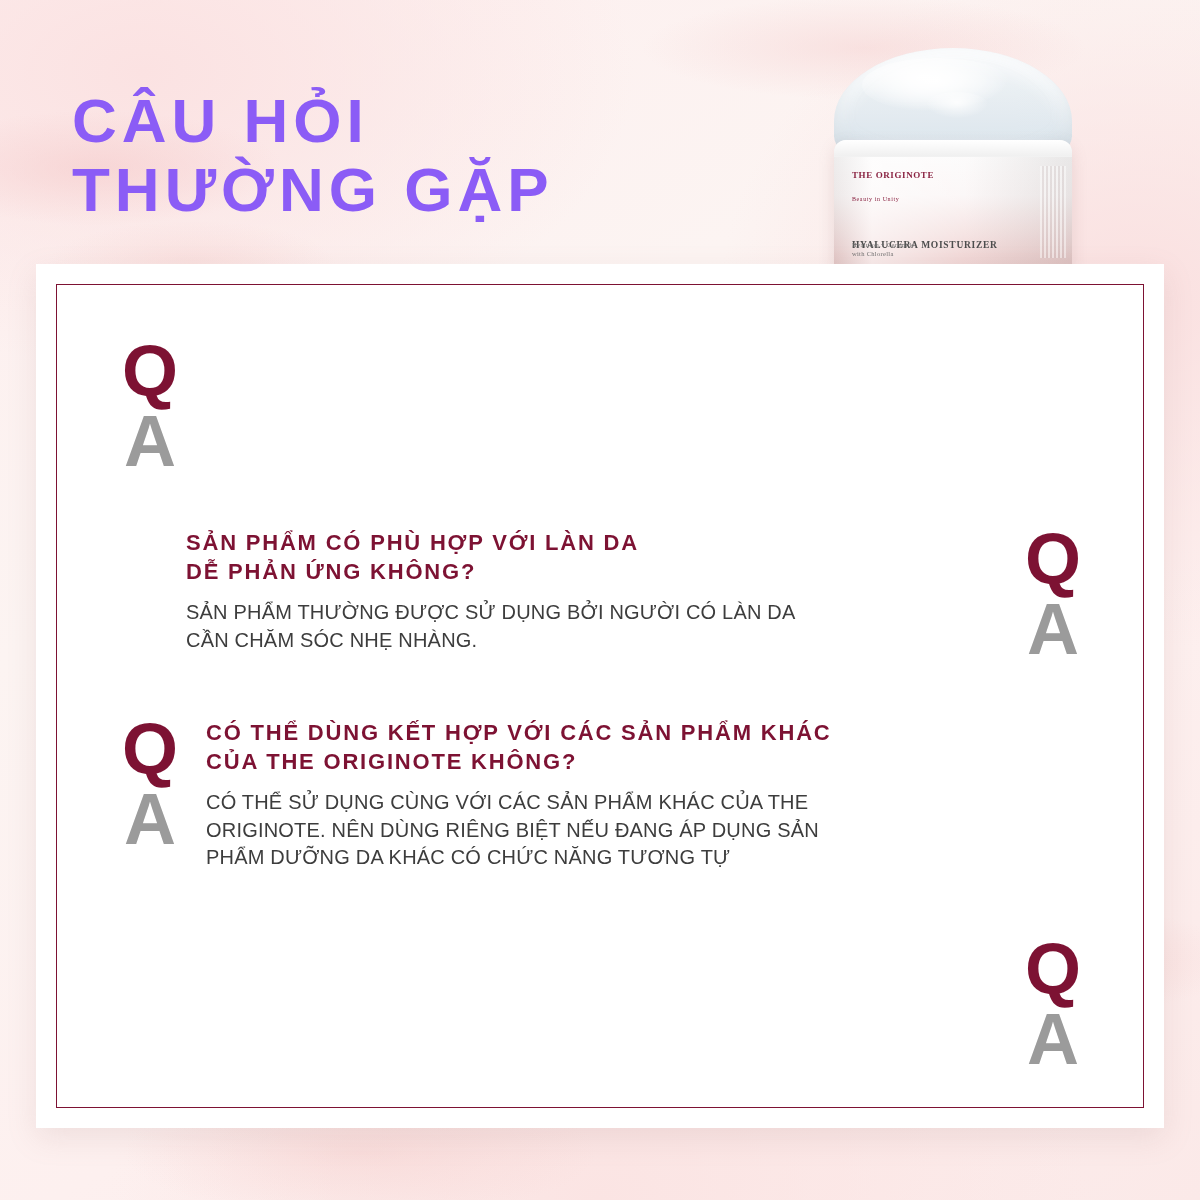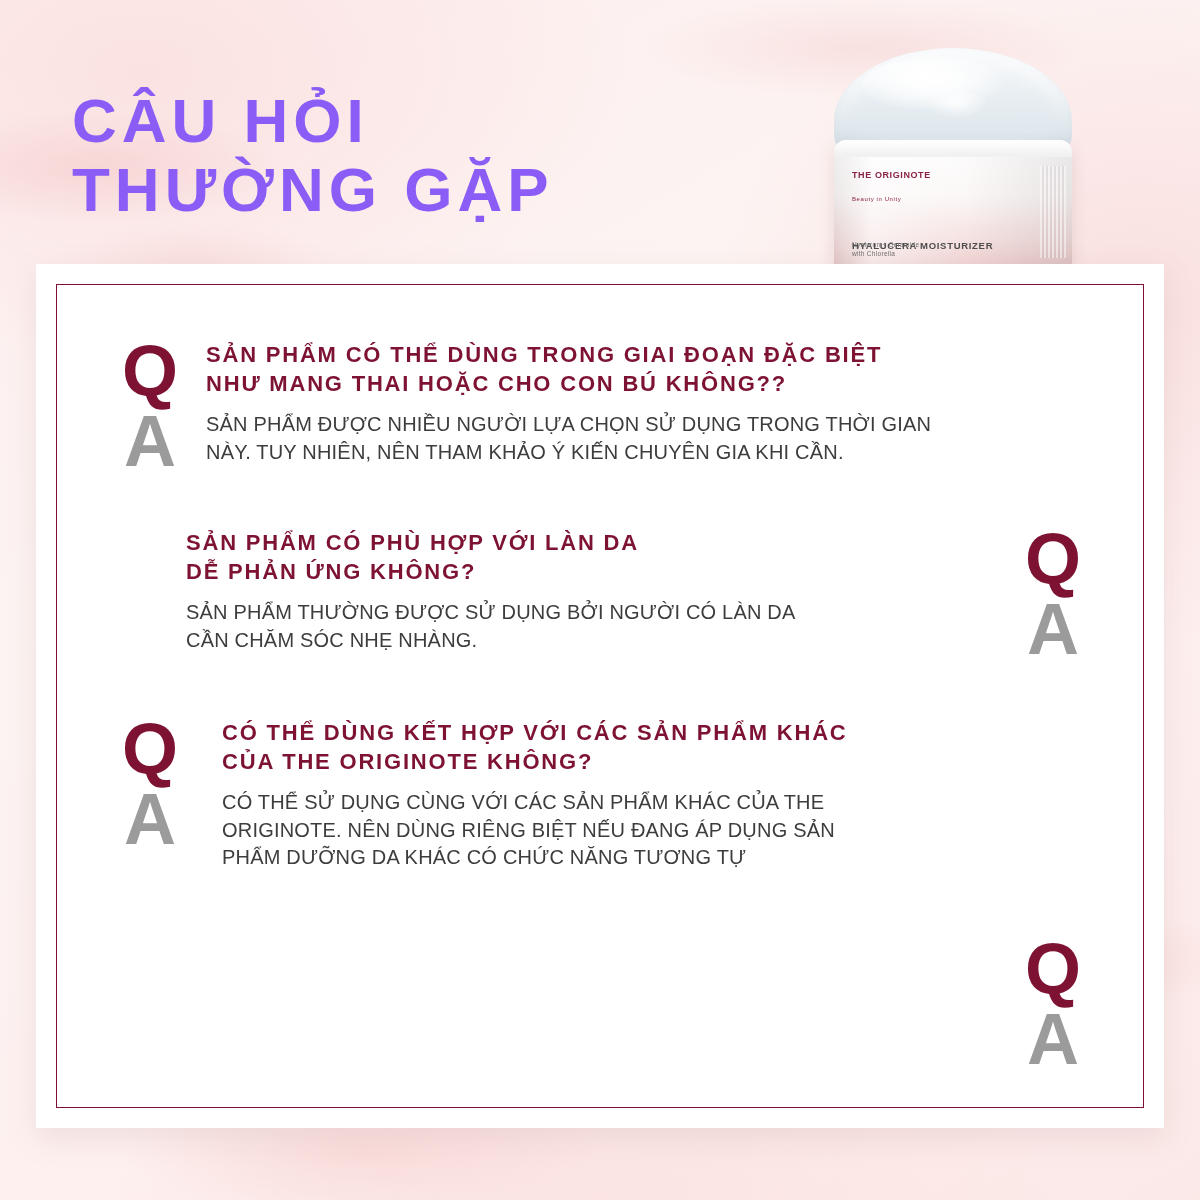--- a/index.html
+++ b/index.html
@@ -51,20 +51,21 @@
     white-space: pre-line;
   }
 
   
   #product {
     position: absolute;
     left: 812px;
     top: 48px;
     width: 278px;
     height: 238px;
+    font-family: Liberation Serif, serif;
   }
   .jar-cream {
     position: absolute;
     left: 22px;
     top: 0px;
     width: 238px;
     height: 126px;
     border-radius: 50% 50% 42% 42% / 58% 58% 30% 30%;
     background:
       radial-gradient(ellipse 120px 50px at 42% 26%, #ffffff 0%, rgba(255,255,255,.1) 60%),
@@ -238,43 +239,37 @@
   </div>
 </div>
 
 <div id="panel">
   <div id="panel-border"></div>
 
   <div class="qa-mark" style="left:72px; top:74px;">
     <span class="q">Q</span>
     <span class="a">A</span>
   </div>
-  <div class="faq" style="left:170px; top:76px; width:880px;">
-    <div class="q-text">SẢN PHẨM CÓ THỂ DÙNG TRONG GIAI ĐOẠN ĐẶC BIỆT
-NHƯ MANG THAI HOẶC CHO CON BÚ KHÔNG??</div>
-    <div class="a-text">SẢN PHẨM ĐƯỢC NHIỀU NGƯỜI LỰA CHỌN SỬ DỤNG TRONG THỜI GIAN
-NÀY. TUY NHIÊN, NÊN THAM KHẢO Ý KIẾN CHUYÊN GIA KHI CẦN.</div>
-  </div>
 
   <div class="qa-mark" style="left:975px; top:262px;">
     <span class="q">Q</span>
     <span class="a">A</span>
   </div>
   <div class="faq align-right" style="left:150px; top:264px; width:820px;">
     <div class="q-text">SẢN PHẨM CÓ PHÙ HỢP VỚI LÀN DA
 DỄ PHẢN ỨNG KHÔNG?</div>
     <div class="a-text">SẢN PHẨM THƯỜNG ĐƯỢC SỬ DỤNG BỞI NGƯỜI CÓ LÀN DA
 CẦN CHĂM SÓC NHẸ NHÀNG.</div>
   </div>
 
   <div class="qa-mark" style="left:72px; top:452px;">
     <span class="q">Q</span>
     <span class="a">A</span>
   </div>
-  <div class="faq" style="left:186px; top:454px; width:880px;">
+  <div class="faq" style="left:170px; top:454px; width:880px;">
     <div class="q-text">CÓ THỂ DÙNG KẾT HỢP VỚI CÁC SẢN PHẨM KHÁC
 CỦA THE ORIGINOTE KHÔNG?</div>
     <div class="a-text">CÓ THỂ SỬ DỤNG CÙNG VỚI CÁC SẢN PHẨM KHÁC CỦA THE
 ORIGINOTE. NÊN DÙNG RIÊNG BIỆT NẾU ĐANG ÁP DỤNG SẢN
 PHẨM DƯỠNG DA KHÁC CÓ CHỨC NĂNG TƯƠNG TỰ</div>
   </div>
 
   <div class="qa-mark" style="left:975px; top:672px;">
     <span class="q">Q</span>
     <span class="a">A</span>

